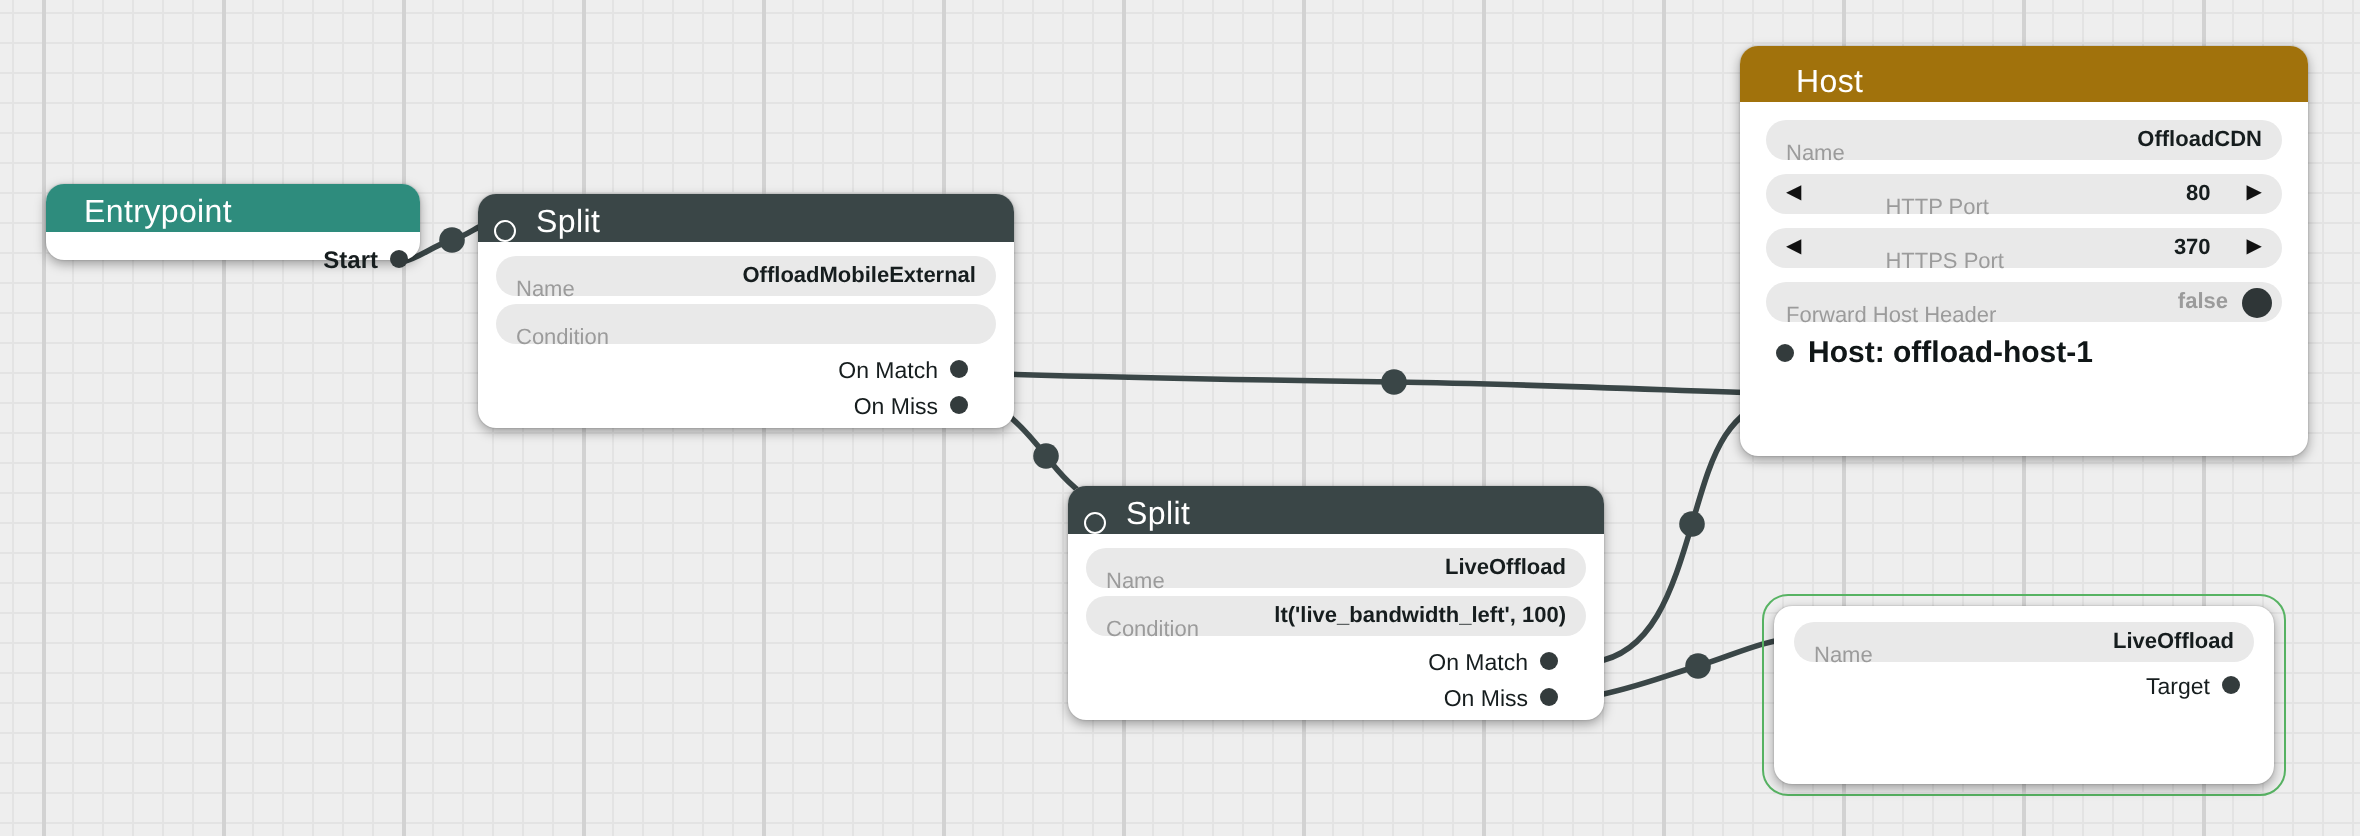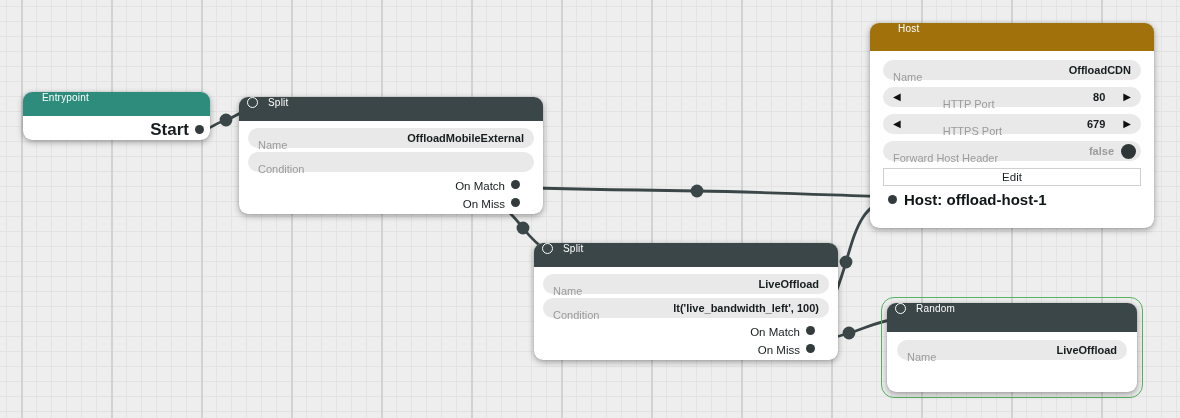--- a/index.html
+++ b/index.html
@@ -14,47 +14,47 @@
     background-size: 90px 100%, 15px 15px, 15px 15px;
     background-position: 21px 0, 6px 0, 0 6px;
   }
   .edges{position:absolute; left:0; top:0; width:1180px; height:418px;}
   .node{
     position:absolute; background:#fff; border-radius:9px;
     box-shadow:0 2px 6px rgba(0,0,0,0.35), 0 0 1px rgba(0,0,0,0.25);
   }
   .node-header{
     height:24px; border-radius:9px 9px 0 0; color:#fff;
-    display:flex; align-items:flex-start; font-size:10px; letter-spacing:.2px;
+    display:flex; align-items:flex-end; font-size:16px; letter-spacing:.2px;
     padding-left:8px;
   }
   .header-icon{
     width:9px; height:9px; border:1.5px solid #fff; border-radius:50%;
     margin-right:10px; flex:0 0 auto;
   }
   .pill{
     background:#e9e9e9; border-radius:11px; height:20px;
     display:flex; align-items:center; padding:0 10px;
     font-size:11px; margin-bottom:4px;
   }
   .pill .lbl{color:#9b9b9b; white-space:nowrap;margin-top:13px;}
   .pill .val{margin-left:auto; color:#161d1e; font-weight:bold; white-space:nowrap;padding-left:32px;}
   .port-row{height:18px; display:flex; align-items:flex-start; justify-content:flex-end;
     font-size:11.5px; font-weight:normal; color:#161d1e;}
   .port-dot{width:9px; height:9px; border-radius:50%; background:#333b3c;
     margin-left:6px; flex:0 0 auto;}
   .arrow{font-size:10px; color:#111; line-height:1;}
   
-  #n-entry{left:23px; top:92px; width:187px; height:48px;}
+  #n-entry{left:23px; top:92px; width:187px; height:38px;}
   #n-entry .node-header{background:#2e8c7d; padding-left:19px;}
   #n-entry .body{height:27px; display:flex; align-items:center;
     justify-content:flex-end; padding-right:6px;
-    font-size:17px; font-weight:bold; color:#161d1e;}
-  
-  .split{width:304px; height:117px;}
+    font-size:12px; font-weight:bold; color:#161d1e;}
+  
+  .split{width:268px; height:117px;}
   #n-split1{left:239px; top:97px;}
   #n-split2{left:534px; top:243px;}
   .split .node-header{background:#3a4647;}
   .split .body{padding:7px 9px 0;}
   .split .ports{padding:4px 14px 0 0;}
   
   #n-host{left:870px; top:23px; width:284px; height:205px;}
   #n-host .node-header{background:#a1720c; height:28px; padding-left:28px;}
   #n-host .body{padding:9px 13px 0;}
   #n-host .pill{margin-bottom:7px;}
@@ -174,44 +174,45 @@
       </div>
       <div class="pill stepper">
         <span class="arrow">◀</span>
         <span class="lbl">HTTP Port</span>
         <span class="val">80</span>
         <span class="arrow">▶</span>
       </div>
       <div class="pill stepper">
         <span class="arrow">◀</span>
         <span class="lbl">HTTPS Port</span>
-        <span class="val">679</span>
+        <span class="val">370</span>
         <span class="arrow">▶</span>
       </div>
       <div class="pill toggle-pill">
         <span class="lbl">Forward Host Header</span>
         <span class="val">false</span>
         <span class="knob"></span>
       </div>
-      <button class="edit-btn">Edit</button>
       <div class="host-port-row">
         <span class="port-dot"></span>
         <span>Host: offload-host-1</span>
       </div>
     </div>
   </div>
 
   <div class="selection-outline"></div>
 
   <div class="node" id="n-random">
-    <div class="node-header">
-      <span class="header-icon"></span>
-      <span>Random</span>
-    </div>
     <div class="body">
       <div class="pill">
         <span class="lbl">Name</span>
         <span class="val">LiveOffload</span>
       </div>
+      <div class="ports">
+        <div class="port-row">
+          <span>Target</span>
+          <span class="port-dot"></span>
+        </div>
+      </div>
     </div>
   </div>
 
 </div>
 
 </body></html>

